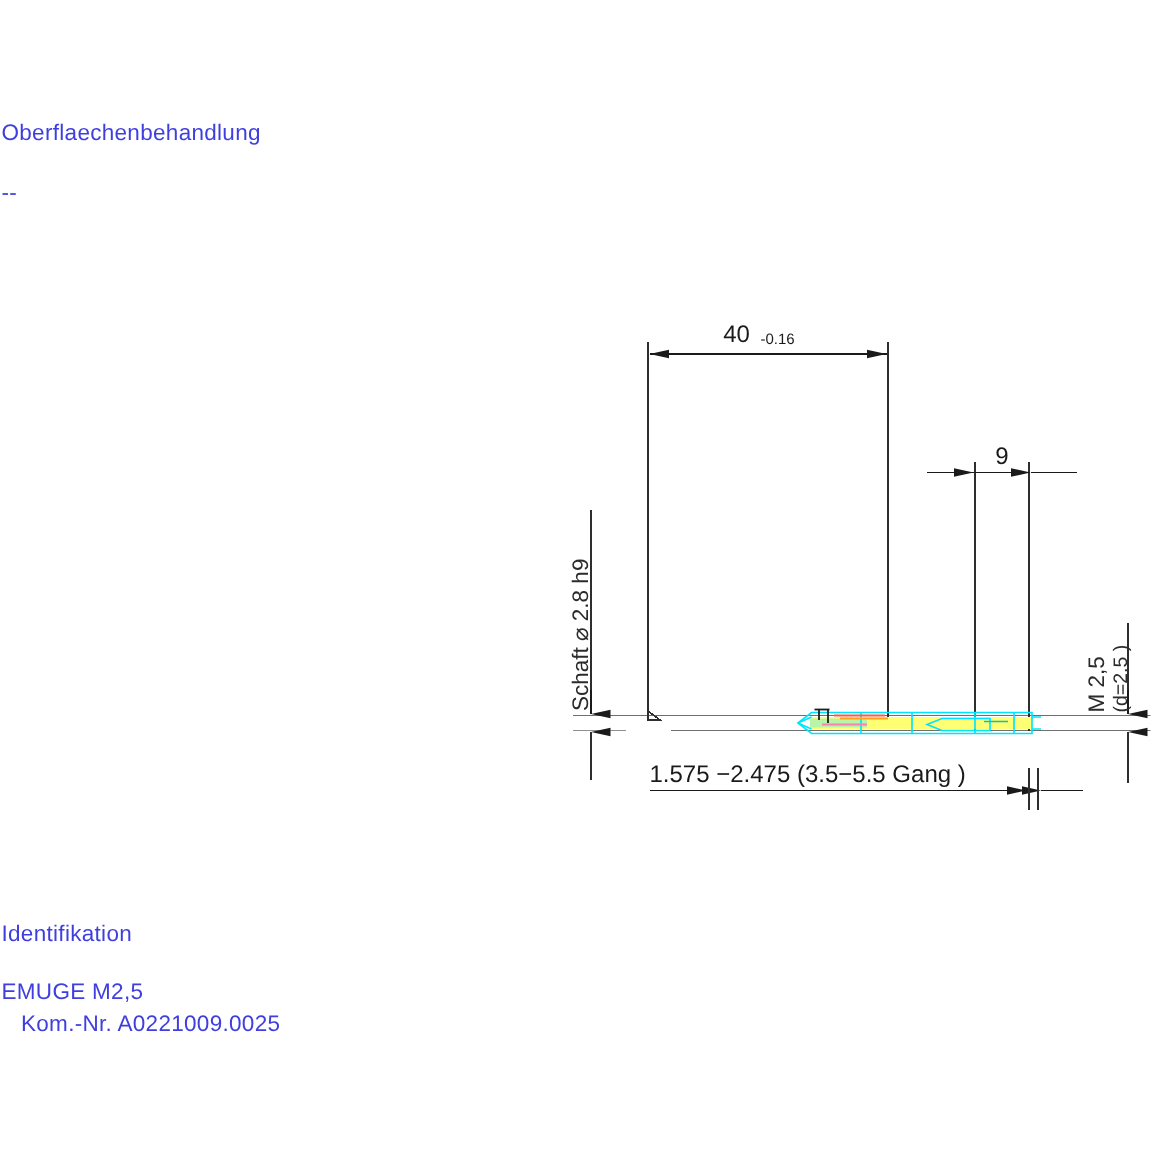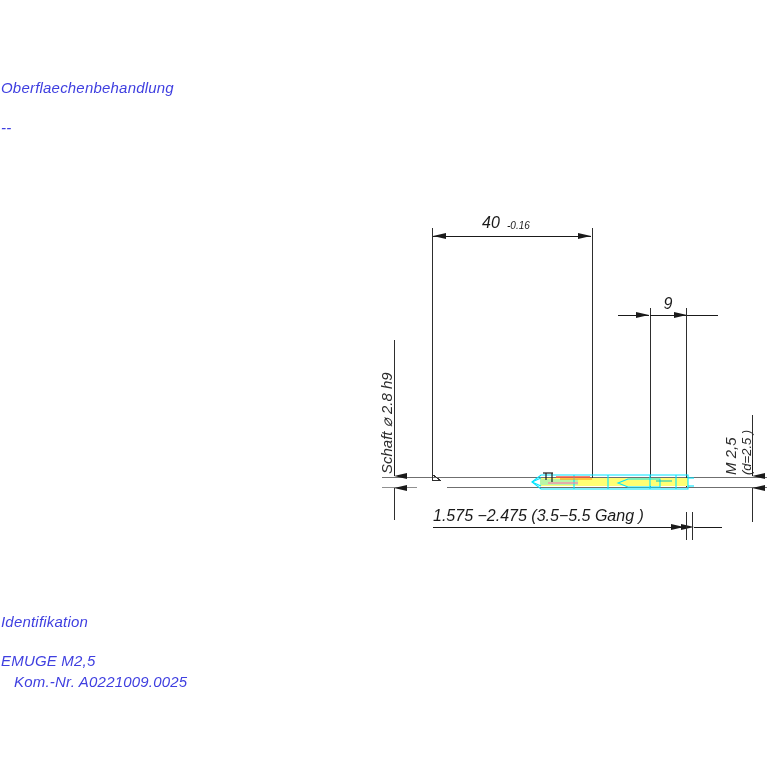--- a/index.html
+++ b/index.html
@@ -13,21 +13,20 @@
     position: relative;
     overflow: hidden;
     font-family: "Liberation Sans", sans-serif;
   }
   #cad-root {
     position: absolute;
     left: 0;
     top: 0;
     width: 674px;
     height: 767px;
-    font-style: italic;
   }
   svg#cad-canvas {
     display: block;
     width: 767px;
     height: 767px;
   }
   .txt-annot {
     font-family: "Liberation Sans", sans-serif;
     fill: #3f3fe0;
     font-size: 15px;

